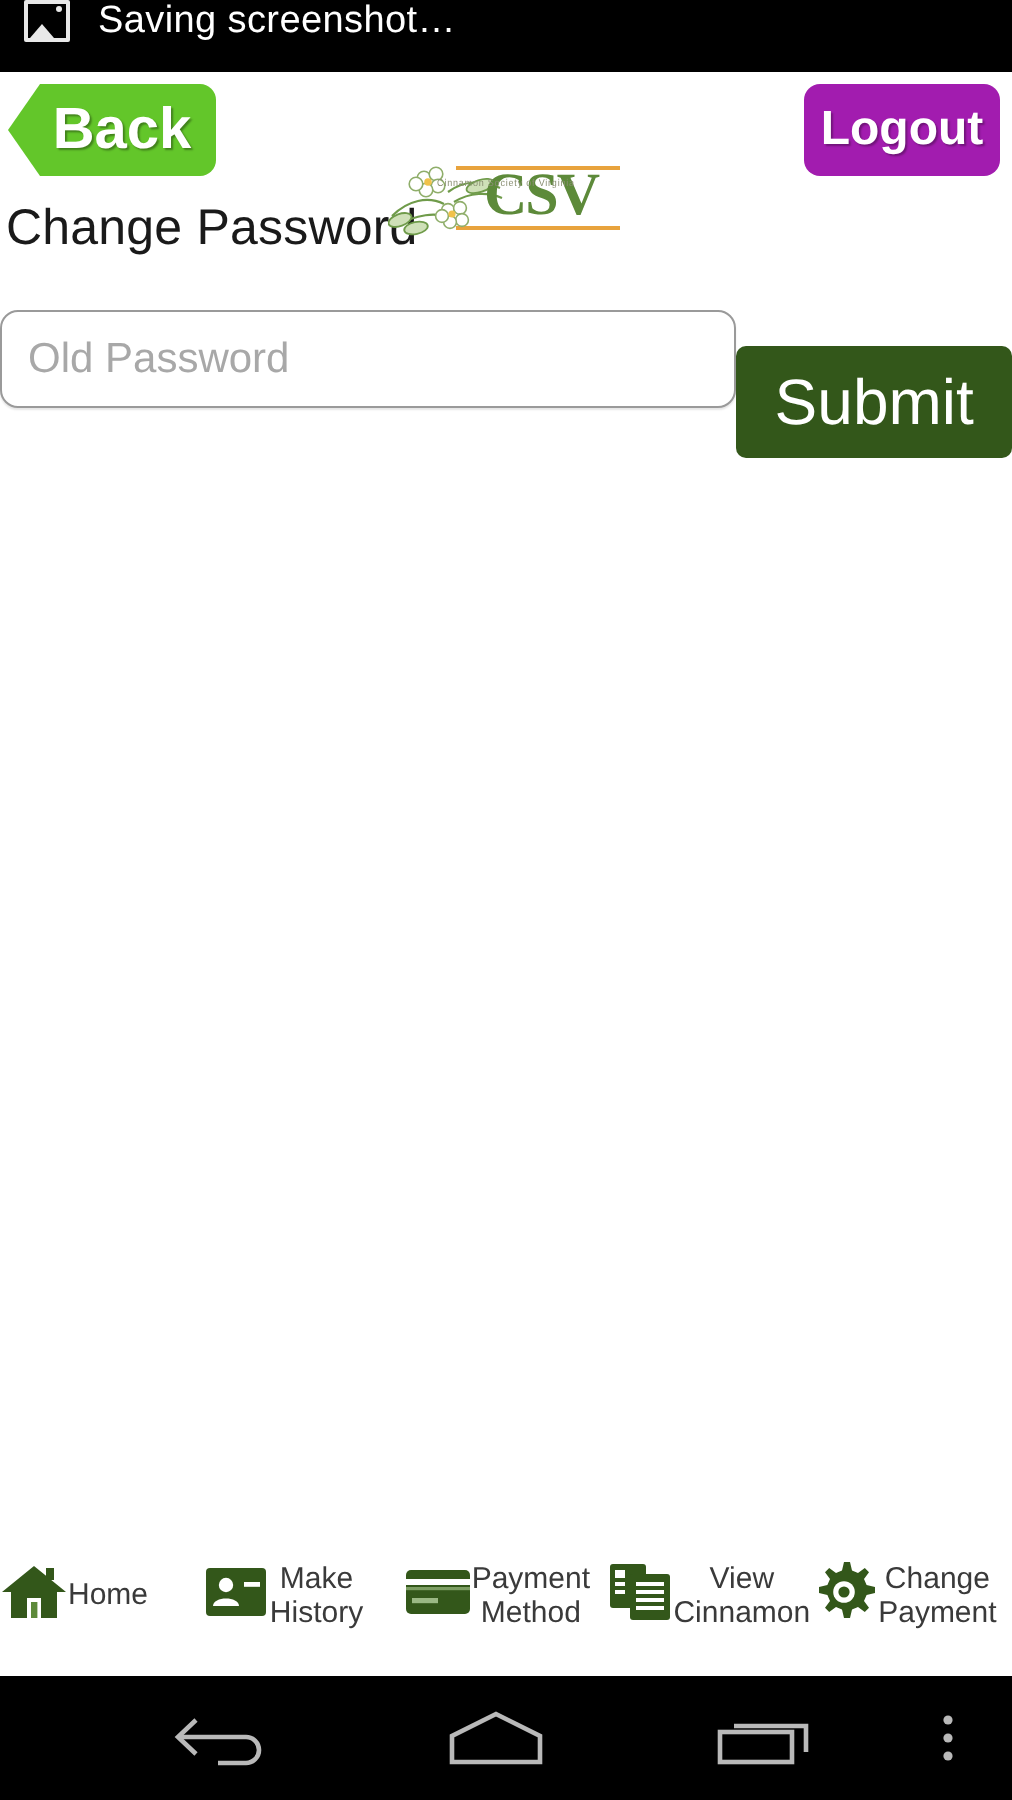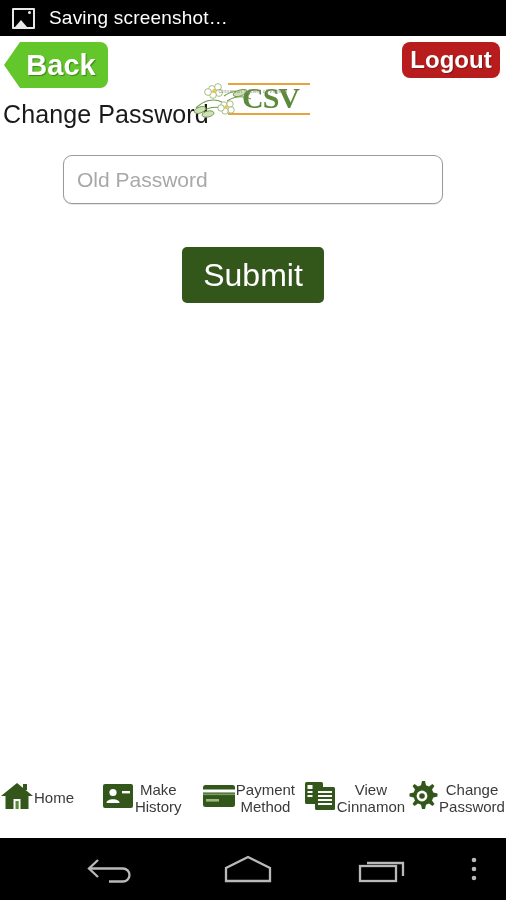--- a/index.html
+++ b/index.html
@@ -21,21 +21,21 @@
     flex-direction: column;
     position: relative;
     background: #ffffff;
   }
 
   
   .statusbar {
     height: 36px;
     background: #000000;
     display: flex;
-    align-items: center;
+    align-items: flex-start;
     padding-left: 12px;
     flex: 0 0 auto;
   }
   .statusbar .img-icon {
     width: 19px;
     height: 17px;
     border: 2px solid #e8e8e8;
     border-radius: 1px;
     position: relative;
     overflow: hidden;
@@ -93,22 +93,22 @@
     clip-path: polygon(0% 50%, 16px 0%, 100% 0%, 100% 100%, 16px 100%);
     text-shadow: 1px 1px 1px rgba(0,0,0,0.35);
     cursor: pointer;
     font-family: "Liberation Sans", sans-serif;
   }
   .btn-logout {
     position: absolute;
     right: 6px;
     top: 6px;
     width: 98px;
-    height: 36px;
-    background: #b91c1c;
+    height: 46px;
+    background: #a21caf;
     color: #ffffff;
     font-size: 24px;
     font-weight: bold;
     display: flex;
     align-items: center;
     justify-content: center;
     border: none;
     border-radius: 8px;
     text-shadow: 1px 1px 1px rgba(0,0,0,0.3);
     cursor: pointer;
@@ -176,21 +176,21 @@
     padding: 2px 0 0 3px;
     flex: 0 0 auto;
     letter-spacing: 0.1px;
   }
 
   
   .form {
     flex: 0 0 auto;
     padding-top: 26px;
     display: flex;
-    flex-direction: column;
+    flex-direction: row;
     align-items: center;
   }
   .field {
     width: 380px;
     height: 49px;
     border: 1.5px solid #9a9a9a;
     border-radius: 9px;
     background: #ffffff;
     font-size: 21px;
     color: #333333;
@@ -395,21 +395,21 @@
 
     <div class="navitem">
       <span class="navicon">
         <svg width="32" height="32" viewBox="0 0 32 32">
           <path d="M16 1 l3 0 1 4.2 3 1.3 3.4-2.5 2.1 2.1 -2.5 3.4 1.3 3 4.2 1 0 3 -4.2 1 -1.3 3 2.5 3.4 -2.1 2.1 -3.4-2.5 -3 1.3 -1 4.2 -3 0 -1-4.2 -3-1.3 -3.4 2.5 -2.1-2.1 2.5-3.4 -1.3-3 -4.2-1 0-3 4.2-1 1.3-3 -2.5-3.4 2.1-2.1 3.4 2.5 3-1.3 Z" fill="#33571a"></path>
           <circle cx="16" cy="16" r="5.4" fill="#ffffff"></circle>
           <circle cx="16" cy="16" r="2.8" fill="#33571a"></circle>
         </svg>
       </span>
       <span class="navlabel">Change
-Password</span>
+Payment</span>
     </div>
 
   </div>
 
   <div class="sysnav">
     <div class="sysbtn back">
       <svg width="50" height="30" viewBox="0 0 50 30">
         <path d="M11 6 L2 14.5 L11 23" fill="none" stroke="#b9b9b9" stroke-width="2.3"></path>
         <path d="M2.5 14.5 L36 14.5 a6.5 6.5 0 0 1 0 13 L22 27.5" fill="none" stroke="#b9b9b9" stroke-width="2.3"></path>
       </svg>

